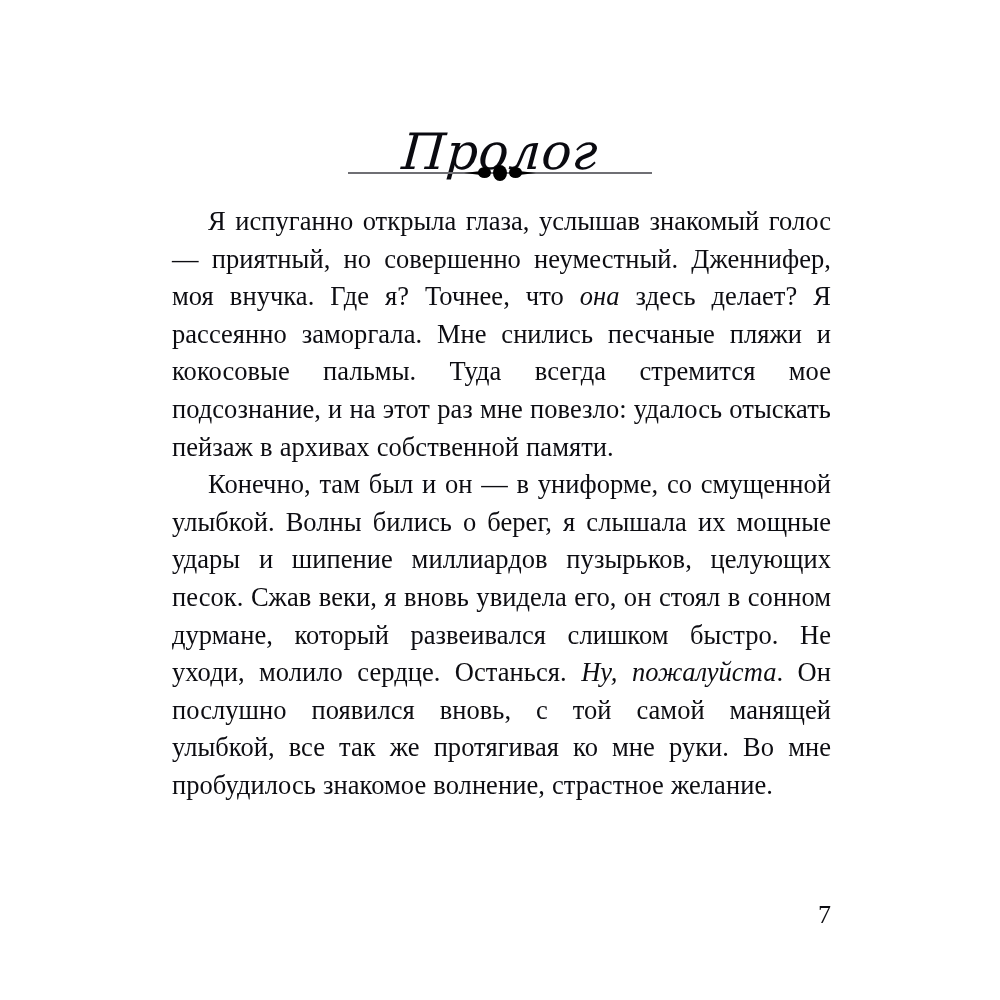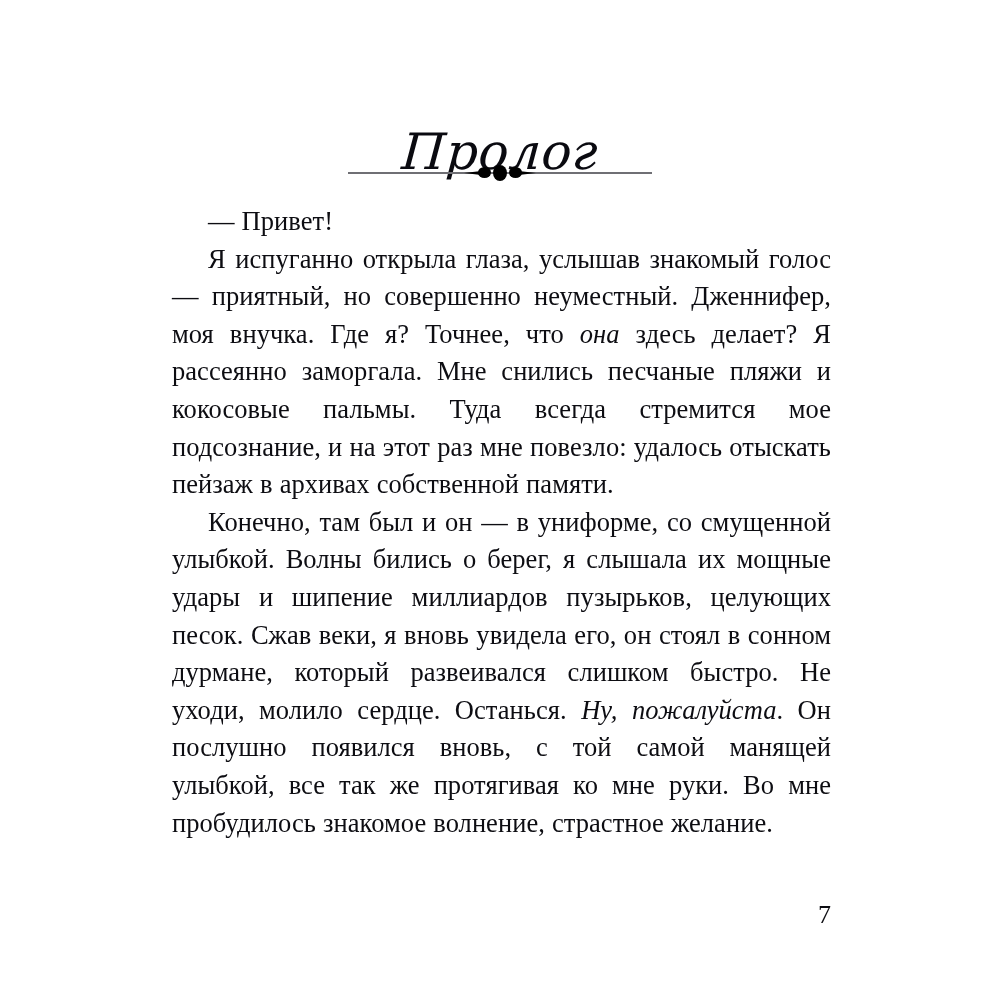--- a/index.html
+++ b/index.html
@@ -152,20 +152,19 @@
     <div class="orn">
       <div class="tear-left"></div>
       <div class="blob-left"></div>
       <div class="dot"></div>
       <div class="blob-right"></div>
       <div class="tear-right"></div>
     </div>
   </div>
 
   <div class="body-text" id="body-text">
-      <p class="dialogue"><span>— Привет!</span></p>
       <p><span>Я испуганно открыла глаза, услышав знакомый голос — приятный, но совершенно неуместный. Дженнифер, моя внучка. Где я? Точнее, что </span><em>она</em><span> здесь делает? Я рассеянно заморгала. Мне снились песчаные пляжи и кокосовые пальмы. Туда всегда стремится мое подсознание, и на этот раз мне повезло: удалось отыскать пейзаж в архивах собственной памяти.</span></p>
       <p><span>Конечно, там был и он — в униформе, со смущенной улыбкой. Волны бились о берег, я слышала их мощные удары и шипение миллиардов пузырьков, целующих песок. Сжав веки, я вновь увидела его, он стоял в сонном дурмане, который развеивался слишком быстро. Не уходи, молило сердце. Останься. </span><em>Ну, пожалуйста</em><span>. Он послушно появился вновь, с той самой манящей улыбкой, все так же протягивая ко мне руки. Во мне пробудилось знакомое волнение, страстное желание.</span></p>
     </div>
 
   <div class="page-number">7</div>
 
 </div>
 
 </body></html>

